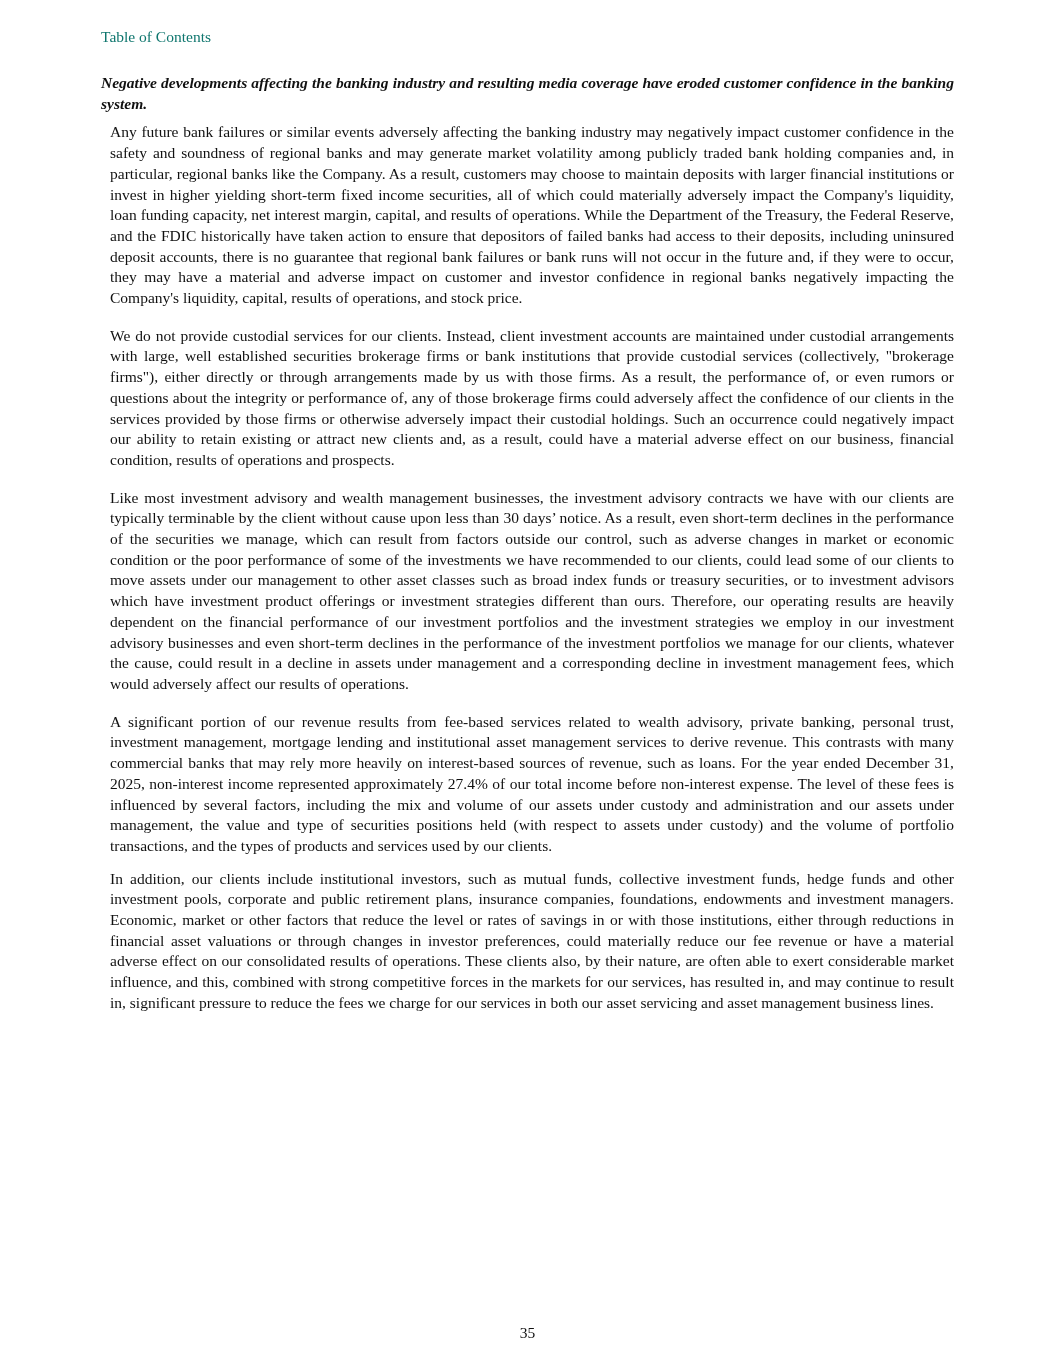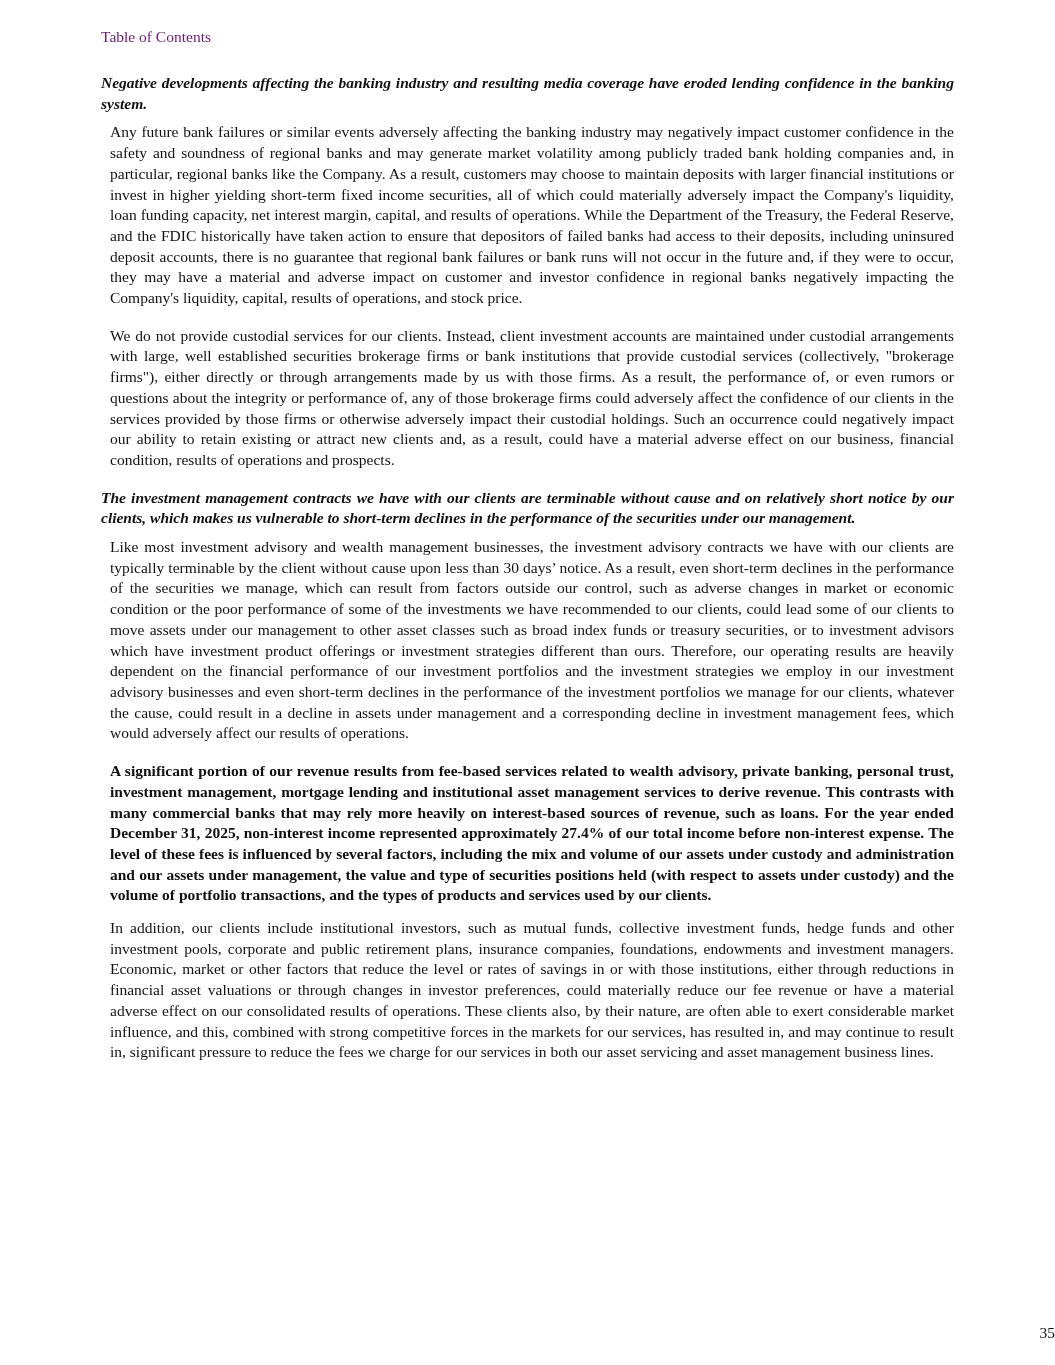--- a/index.html
+++ b/index.html
@@ -20,21 +20,21 @@
     left: 101px;
     top: 0;
     width: 853px;
   }
   .toc-link {
     position: absolute;
     left: 0;
     top: 27px;
     font-size: 15.5px;
     line-height: 20px;
-    color: #701a75;
+    color: #0f766e;
     text-decoration: none;
     cursor: pointer;
   }
   .content {
     position: absolute;
     left: 0;
     top: 73px;
     width: 853px;
   }
   .heading {
@@ -46,51 +46,49 @@
     margin: 0 0 8px 0;
   }
   .para {
     font-size: 15.5px;
     line-height: 20.7px;
     text-align: justify;
     margin: 0 0 17px 9px;
   }
   .para.tight {
     margin-bottom: 12px;
-    font-weight: bold;
   }
   .page-number {
     position: absolute;
     left: 0;
     width: 1055px;
     top: 1323px;
-    text-align: right;
+    text-align: center;
     font-size: 15.5px;
     line-height: 20px;
   }
 </style>
 </head>
 <body>
 
 <div class="page">
   <a class="toc-link">Table of Contents</a>
 
   <div class="content">
 
     <section>
-      <p class="heading">Negative developments affecting the banking industry and resulting media coverage have eroded lending confidence in the banking system.</p>
+      <p class="heading">Negative developments affecting the banking industry and resulting media coverage have eroded customer confidence in the banking system.</p>
       <p class="para">Any future bank failures or similar events adversely affecting the banking industry may negatively impact customer confidence in the safety and soundness of regional banks and may generate market volatility among publicly traded bank holding companies and, in particular, regional banks like the Company. As a result, customers may choose to maintain deposits with larger financial institutions or invest in higher yielding short-term fixed income securities, all of which could materially adversely impact the Company's liquidity, loan funding capacity, net interest margin, capital, and results of operations. While the Department of the Treasury, the Federal Reserve, and the FDIC historically have taken action to ensure that depositors of failed banks had access to their deposits, including uninsured deposit accounts, there is no guarantee that regional bank failures or bank runs will not occur in the future and, if they were to occur, they may have a material and adverse impact on customer and investor confidence in regional banks negatively impacting the Company's liquidity, capital, results of operations, and stock price.</p>
     </section>
 
     <section>
       <p class="para">We do not provide custodial services for our clients. Instead, client investment accounts are maintained under custodial arrangements with large, well established securities brokerage firms or bank institutions that provide custodial services (collectively, "brokerage firms"), either directly or through arrangements made by us with those firms. As a result, the performance of, or even rumors or questions about the integrity or performance of, any of those brokerage firms could adversely affect the confidence of our clients in the services provided by those firms or otherwise adversely impact their custodial holdings. Such an occurrence could negatively impact our ability to retain existing or attract new clients and, as a result, could have a material adverse effect on our business, financial condition, results of operations and prospects.</p>
     </section>
 
     <section>
-      <p class="heading">The investment management contracts we have with our clients are terminable without cause and on relatively short notice by our clients, which makes us vulnerable to short-term declines in the performance of the securities under our management.</p>
       <p class="para">Like most investment advisory and wealth management businesses, the investment advisory contracts we have with our clients are typically terminable by the client without cause upon less than 30 days’ notice. As a result, even short-term declines in the performance of the securities we manage, which can result from factors outside our control, such as adverse changes in market or economic condition or the poor performance of some of the investments we have recommended to our clients, could lead some of our clients to move assets under our management to other asset classes such as broad index funds or treasury securities, or to investment advisors which have investment product offerings or investment strategies different than ours. Therefore, our operating results are heavily dependent on the financial performance of our investment portfolios and the investment strategies we employ in our investment advisory businesses and even short-term declines in the performance of the investment portfolios we manage for our clients, whatever the cause, could result in a decline in assets under management and a corresponding decline in investment management fees, which would adversely affect our results of operations.</p>
     </section>
 
     <section>
       <p class="para tight">A significant portion of our revenue results from fee-based services related to wealth advisory, private banking, personal trust, investment management, mortgage lending and institutional asset management services to derive revenue. This contrasts with many commercial banks that may rely more heavily on interest-based sources of revenue, such as loans. For the year ended December 31, 2025, non-interest income represented approximately 27.4% of our total income before non-interest expense. The level of these fees is influenced by several factors, including the mix and volume of our assets under custody and administration and our assets under management, the value and type of securities positions held (with respect to assets under custody) and the volume of portfolio transactions, and the types of products and services used by our clients.</p>
       <p class="para">In addition, our clients include institutional investors, such as mutual funds, collective investment funds, hedge funds and other investment pools, corporate and public retirement plans, insurance companies, foundations, endowments and investment managers. Economic, market or other factors that reduce the level or rates of savings in or with those institutions, either through reductions in financial asset valuations or through changes in investor preferences, could materially reduce our fee revenue or have a material adverse effect on our consolidated results of operations. These clients also, by their nature, are often able to exert considerable market influence, and this, combined with strong competitive forces in the markets for our services, has resulted in, and may continue to result in, significant pressure to reduce the fees we charge for our services in both our asset servicing and asset management business lines.</p>
     </section>
 
   </div>
 </div>

